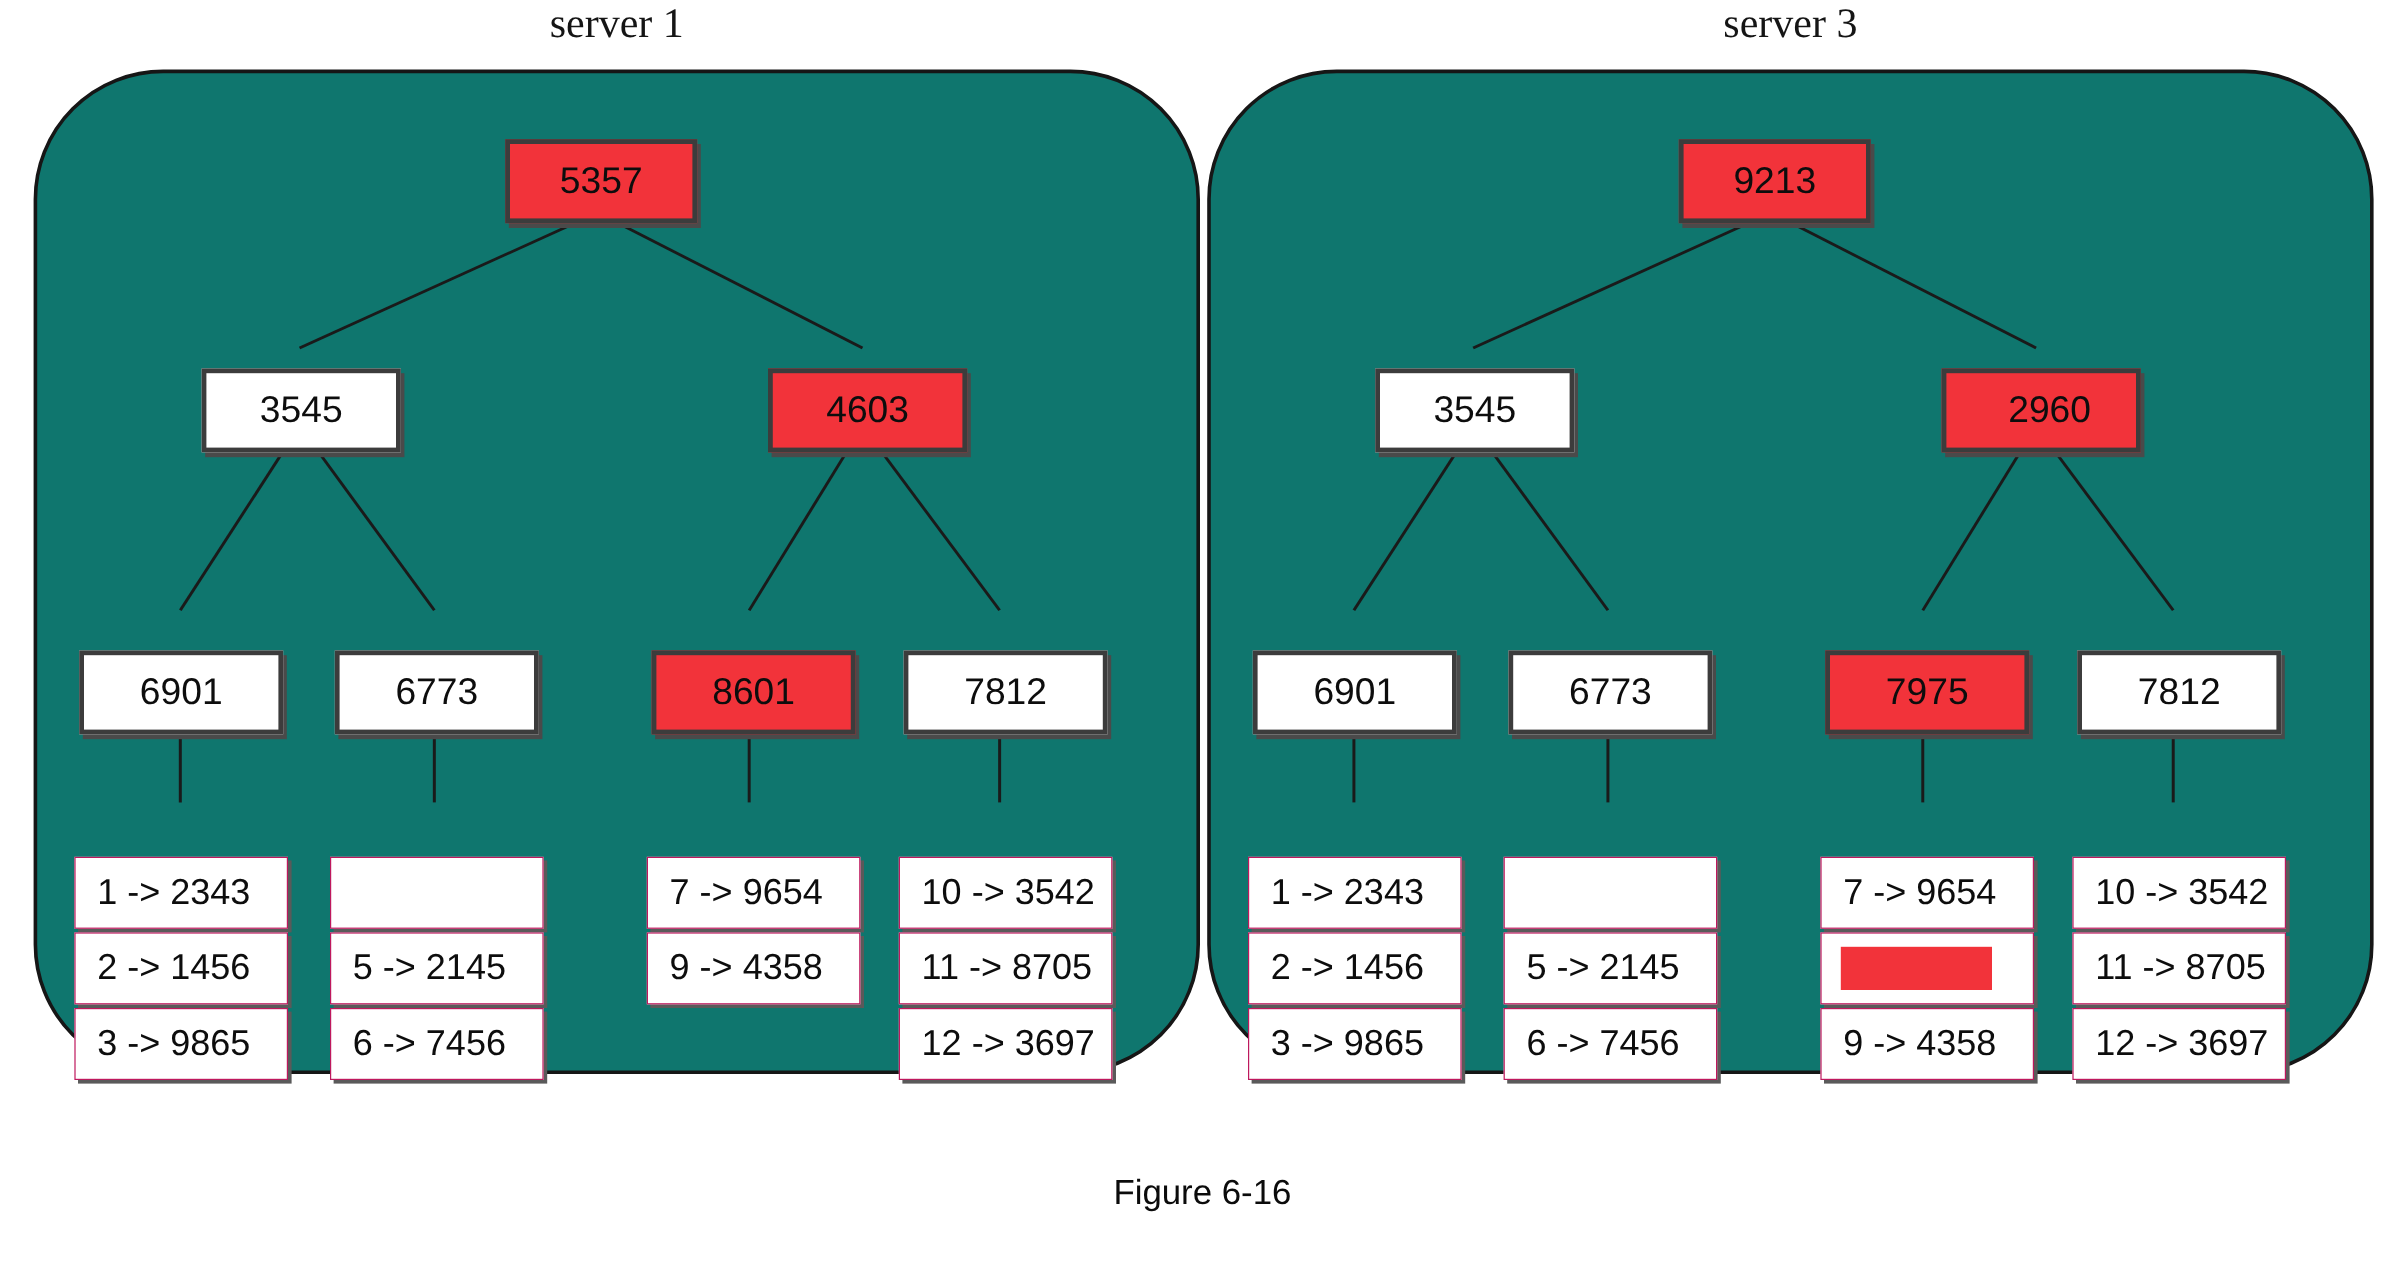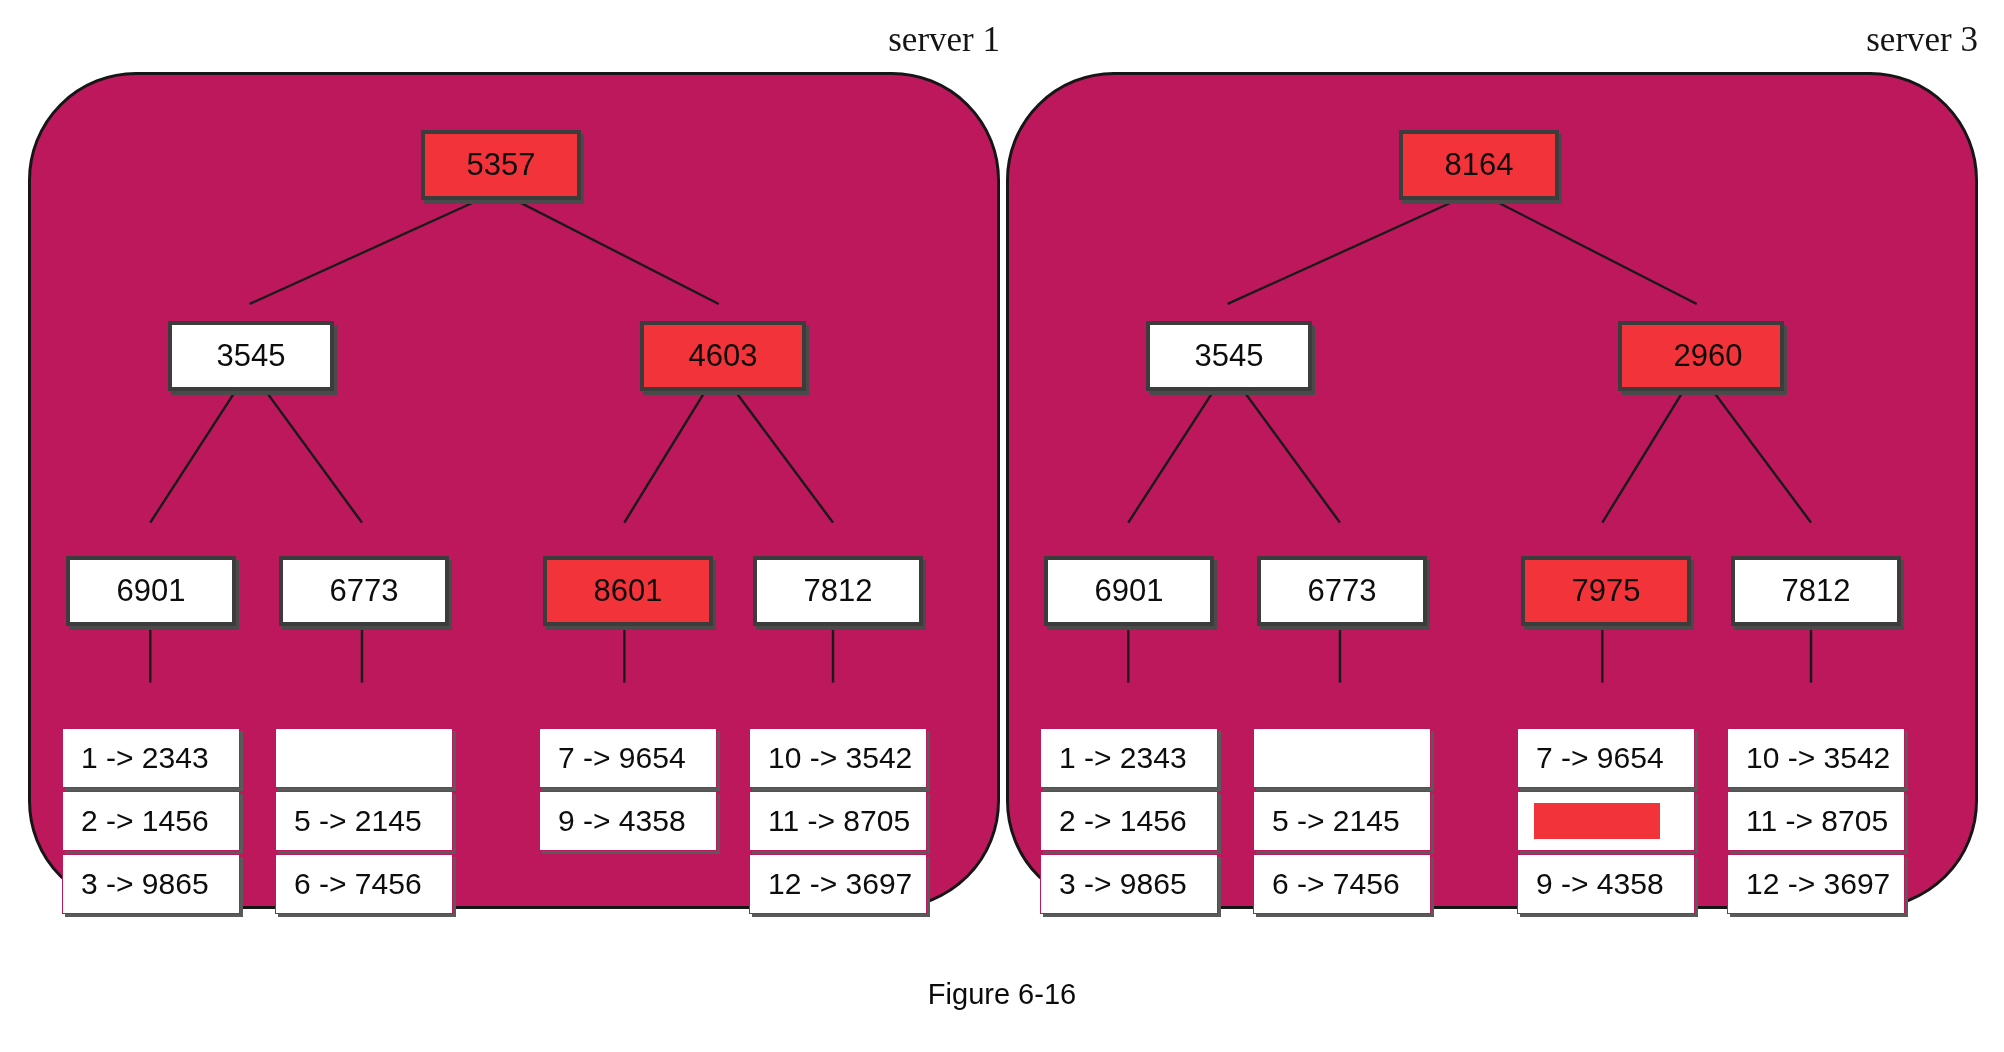--- a/index.html
+++ b/index.html
@@ -1,21 +1,21 @@
 <!DOCTYPE html>
 <html style="--highlight: #f2333a;"><head>
 <meta charset="utf-8">
 <style>
   html,body{margin:0;padding:0;background:#fff;}
   .stage{position:relative;width:2004px;height:1052px;background:#fff;overflow:hidden;
          font-family:"Liberation Sans",sans-serif;color:#111;}
-  .server-title{position:absolute;top:20px;width:972px;text-align:right;
+  .server-title{position:absolute;top:0;width:972px;text-align:center;
                 font-family:"Liberation Serif",serif;font-size:35px;color:#151515;}
-  .panel{position:absolute;top:72px;width:972px;height:837px;border:3px solid #161616;
-         border-radius:108px;box-sizing:border-box;background:#be185d;}
+  .panel{position:absolute;top:58px;width:972px;height:837px;border:3px solid #161616;
+         border-radius:108px;box-sizing:border-box;background:#0f766e;}
   .panel .inner{position:absolute;left:0;top:0;width:100%;height:100%;}
   .connectors{position:absolute;left:0;top:0;width:100%;height:100%;}
   .node{position:absolute;width:160px;height:70px;background:#fff;border:4px solid #3c3c3c;
         box-shadow:3px 4px 0 #4a4a4a;box-sizing:border-box;display:flex;align-items:center;
         justify-content:center;font-size:31px;color:#0d0d0d;}
   .node.red{background:var(--highlight,#f2333a);}
   .node.mid{width:166px;}
   .node.lvl3{width:170px;}
   .leaf-stack{position:absolute;width:178px;display:flex;flex-direction:column;gap:3px;}
   .cell{height:60px;background:#fff;border:1px solid #be185d;box-shadow:3px 3px 0 #5a5a5a;
@@ -120,21 +120,21 @@
           <line x1="220" y1="316" x2="333" y2="481"></line>
           <line x1="692" y1="316" x2="597" y2="481"></line>
           <line x1="692" y1="316" x2="807" y2="481"></line>
           <line x1="120" y1="551" x2="120" y2="653"></line>
           <line x1="333" y1="551" x2="333" y2="653"></line>
           <line x1="597" y1="551" x2="597" y2="653"></line>
           <line x1="807" y1="551" x2="807" y2="653"></line>
         </g>
       </svg>
 
-      <div class="node root red" style="left:390px;top:55px;">8164</div>
+      <div class="node root red" style="left:390px;top:55px;">9213</div>
 
       <div class="node mid" style="left:137px;top:246px;">3545</div>
       <div class="node mid red" style="left:609px;top:246px;padding-left:14px;">2960</div>
 
       <div class="node lvl3" style="left:35px;top:481px;">6901</div>
       <div class="node lvl3" style="left:248px;top:481px;">6773</div>
       <div class="node lvl3 red" style="left:512px;top:481px;">7975</div>
       <div class="node lvl3" style="left:722px;top:481px;">7812</div>
 
       <div class="leaf-stack" style="left:31px;top:653px;">

